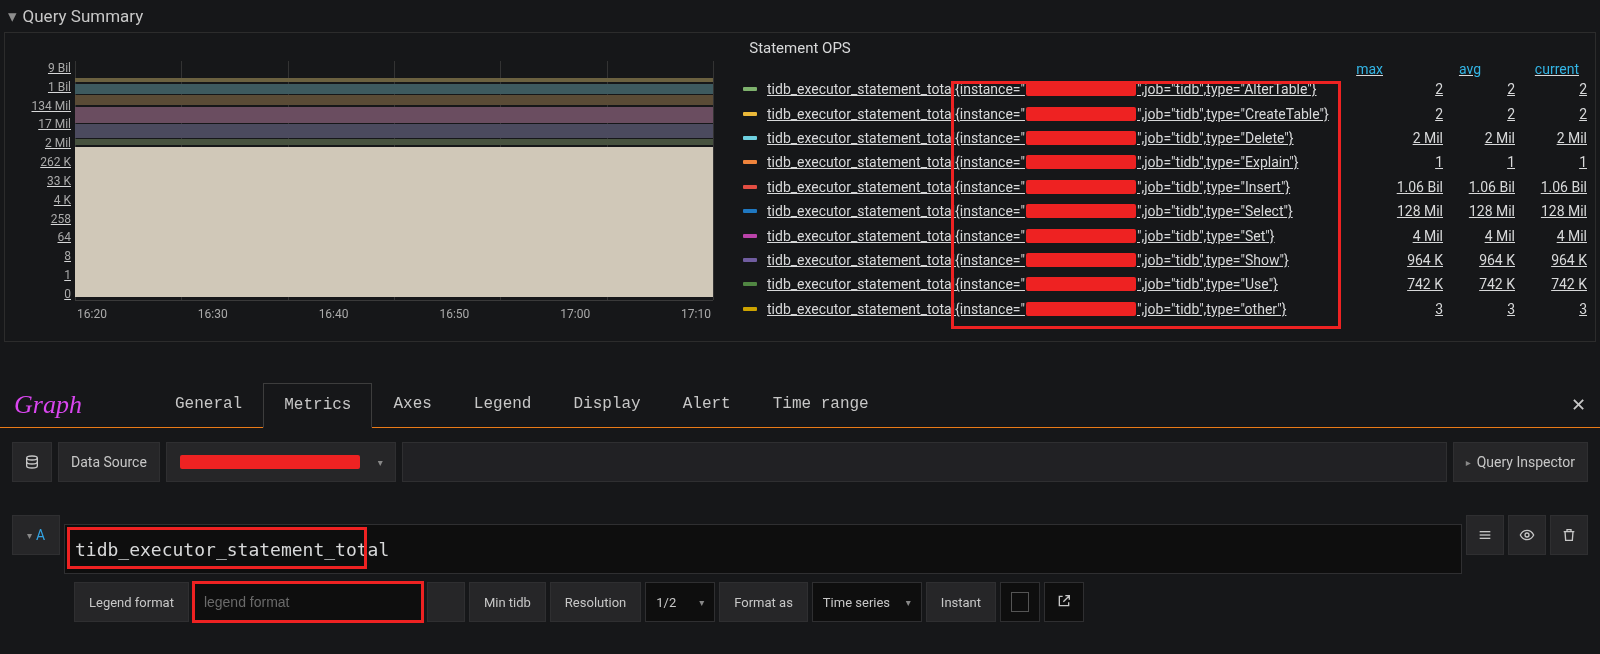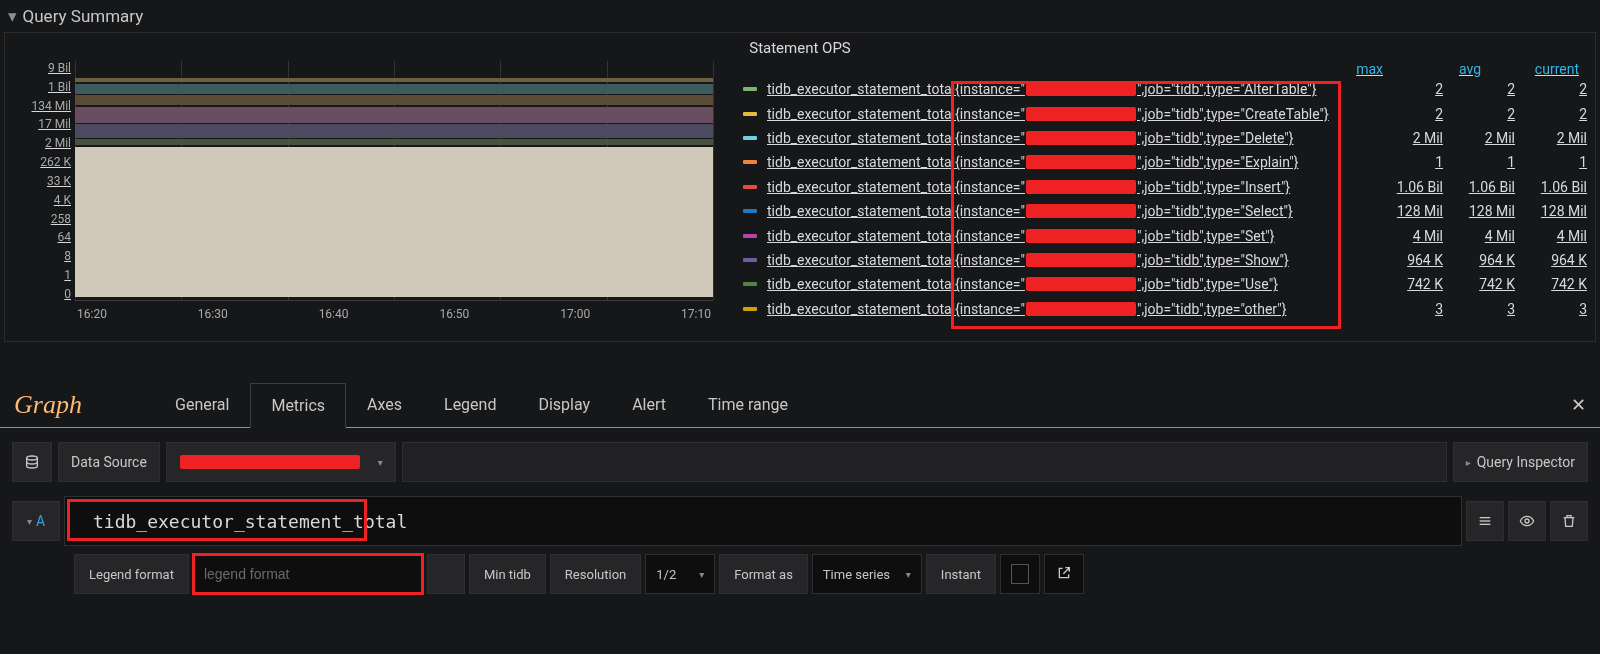--- a/index.html
+++ b/index.html
@@ -96,24 +96,24 @@
   .editor-bar {
     margin-top: 40px;
     display:flex; align-items:center;
     padding: 0 14px;
     height: 46px;
     border-bottom: 1px solid #eb7b18;
   }
   .graph-label {
     font-family: Georgia, "Times New Roman", serif;
     font-style: italic;
-    font-size: 26px; color:#fdba74;
+    font-size: 26px; color:#d946ef;
     width: 140px;
   }
-  .tabs { display:flex; height:100%; align-items:stretch;}
+  .tabs { display:flex; height:100%; align-items:stretch;font-family:Liberation Mono, monospace;}
   .tab {
     padding: 12px 20px 10px 20px;
     color:#c7c7c7; font-size:16px; cursor:pointer;
     border:1px solid transparent;
   }
   .tab.active {
     border:1px solid #3d3d3d; border-bottom:1px solid #161719;
     background:#161719;
     position:relative; top:1px;text-align:right;
   }
@@ -136,22 +136,23 @@
     display:flex; align-items:center; gap:4px;
     padding: 0 12px 8px 12px;
   }
   .q-toggle {
     background:#262628; border:1px solid #2f2f31; height:40px; width:48px;
     display:flex; align-items:center; justify-content:center; gap:4px;
   }
   .q-letter { color:#33a3e3; font-size:14px;}
   .q-input-wrap {
     flex:1; background:#0e0e0e; border:1px solid #2f2f31; height:50px;
-    display:flex; align-items:center; padding:0 24px;
+    display:flex; align-items:center; padding:0 6px;
     position:relative;
+    margin-top:28px;
   }
   .q-input {
     font-family: Menlo, Consolas, monospace; font-size:18px; color:#d8d9da;
     background:transparent; border:none; outline:none; width:100%;
     padding:4px;
   }
   .q-tools { display:flex; gap:4px;}
   .q-tool {
     background:#262628; border:1px solid #2f2f31; width:38px; height:40px;
     display:flex; align-items:center; justify-content:center; color:#c7c7c7;

